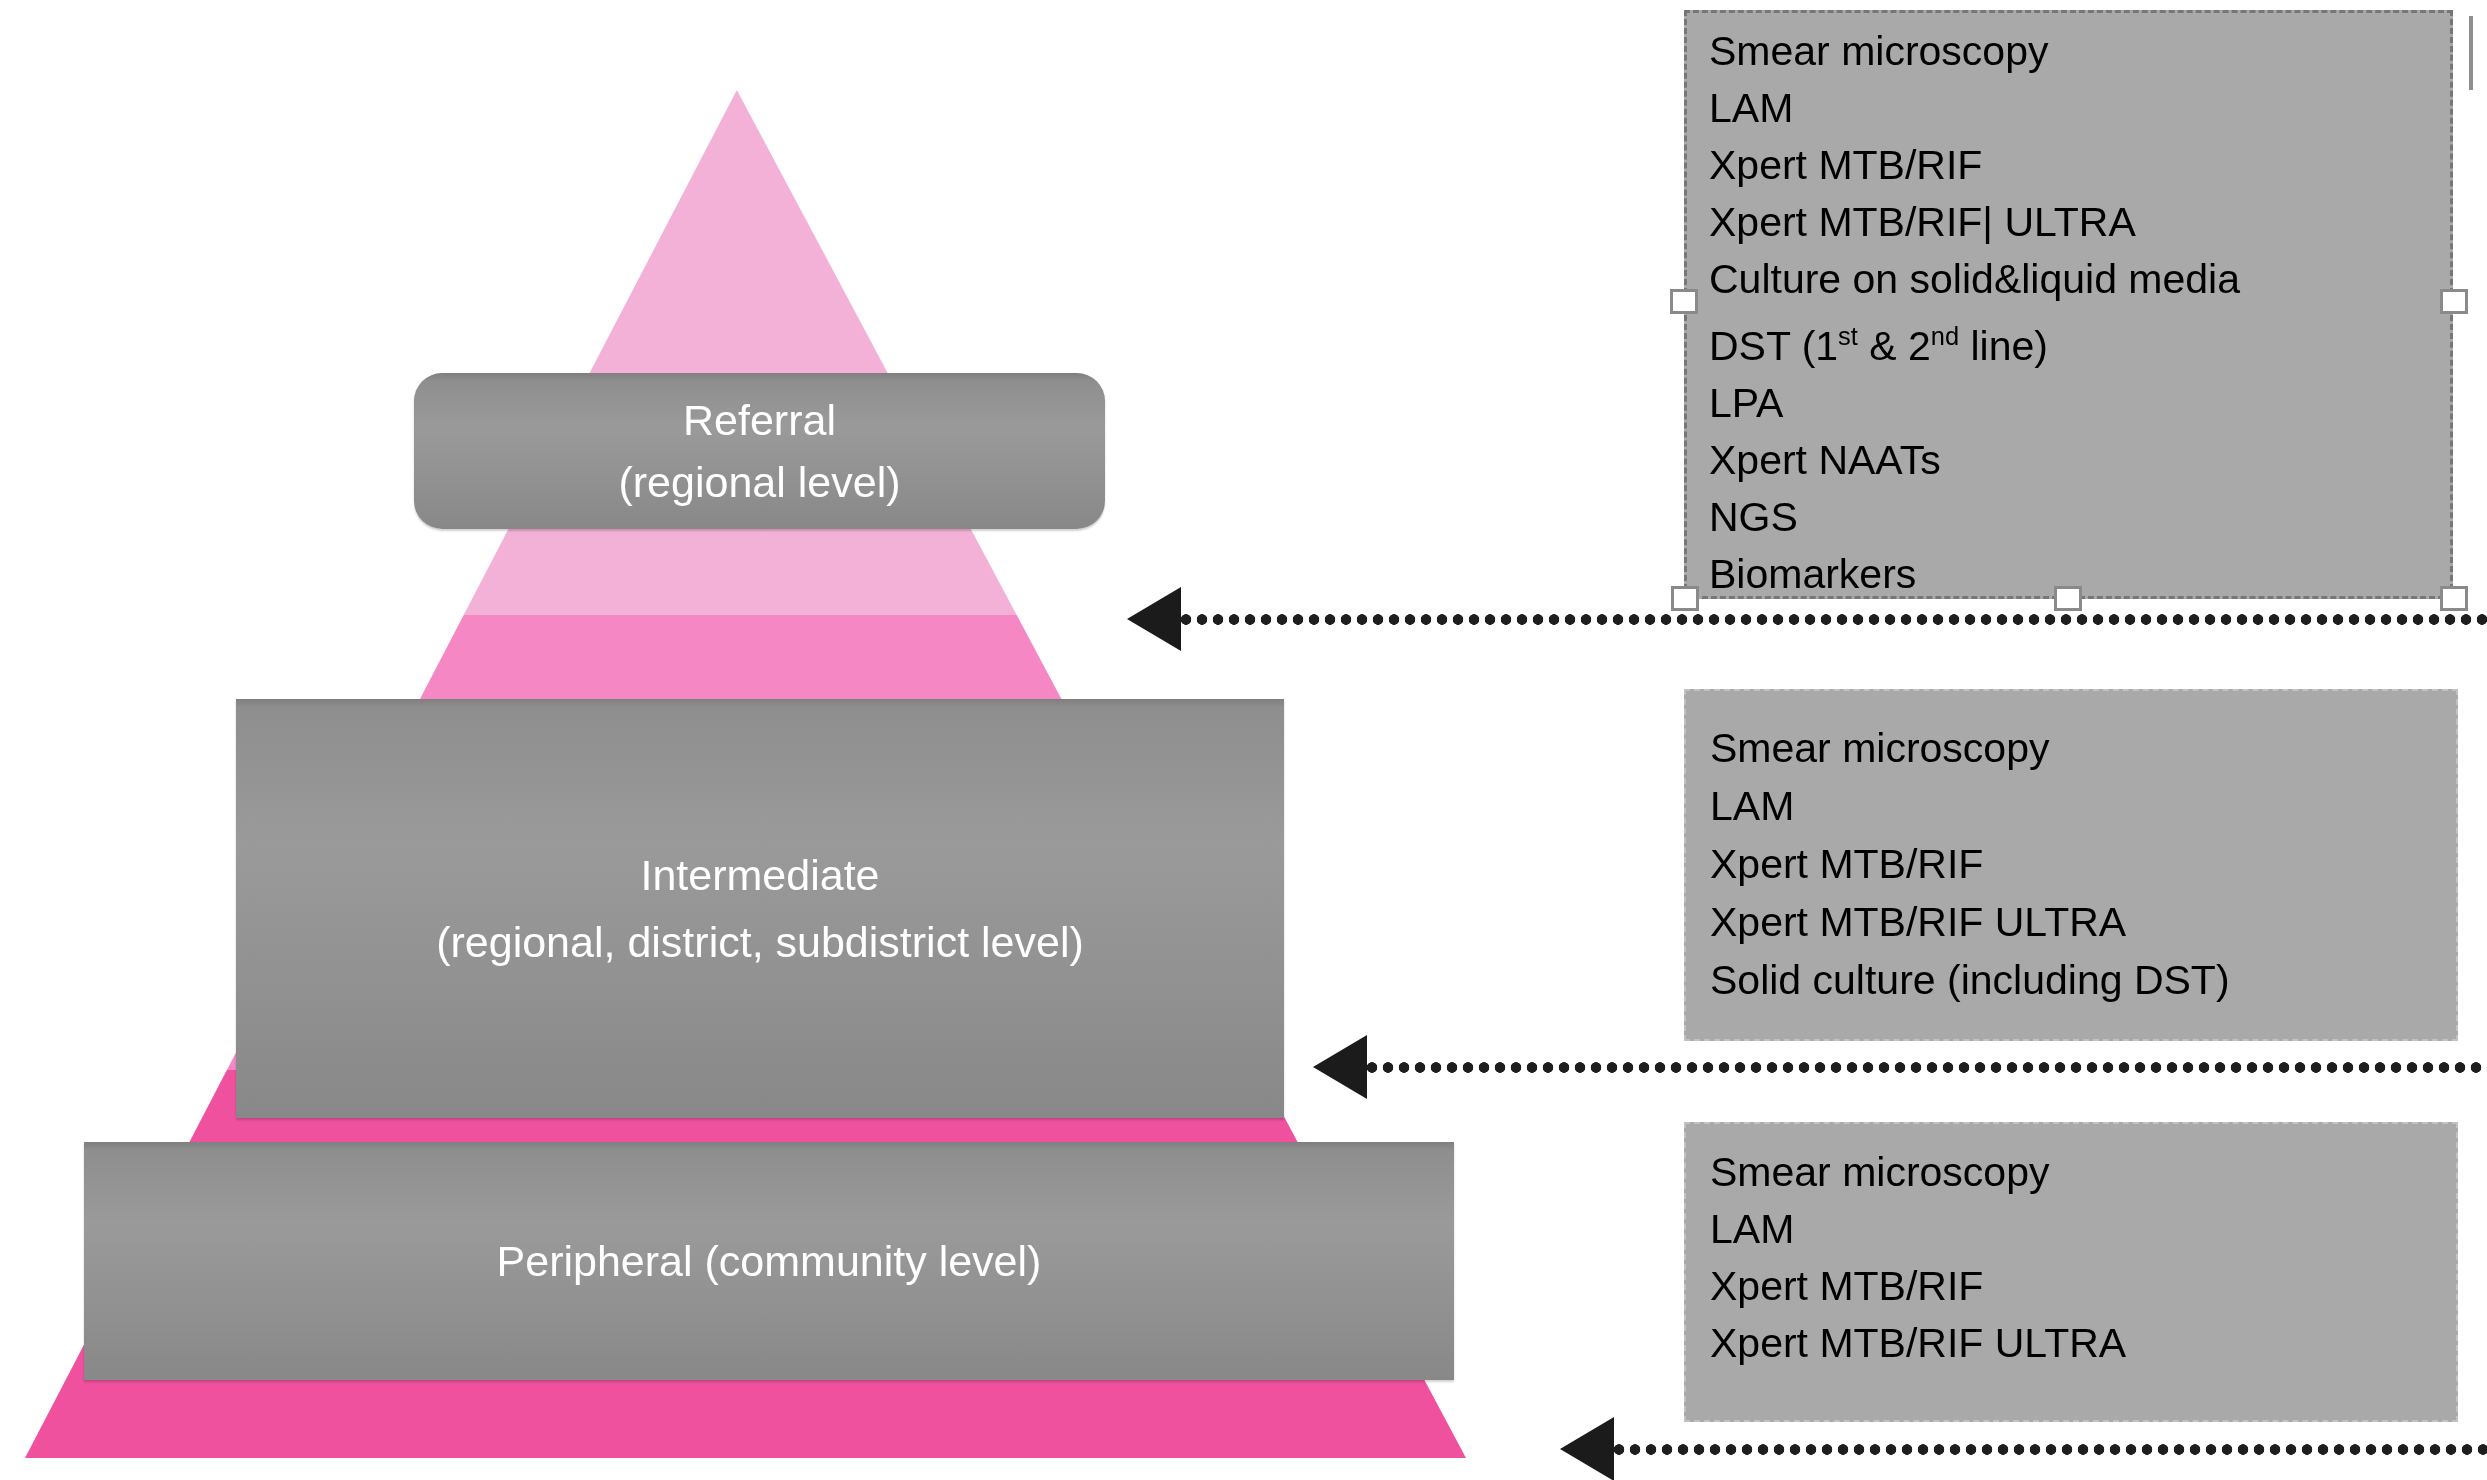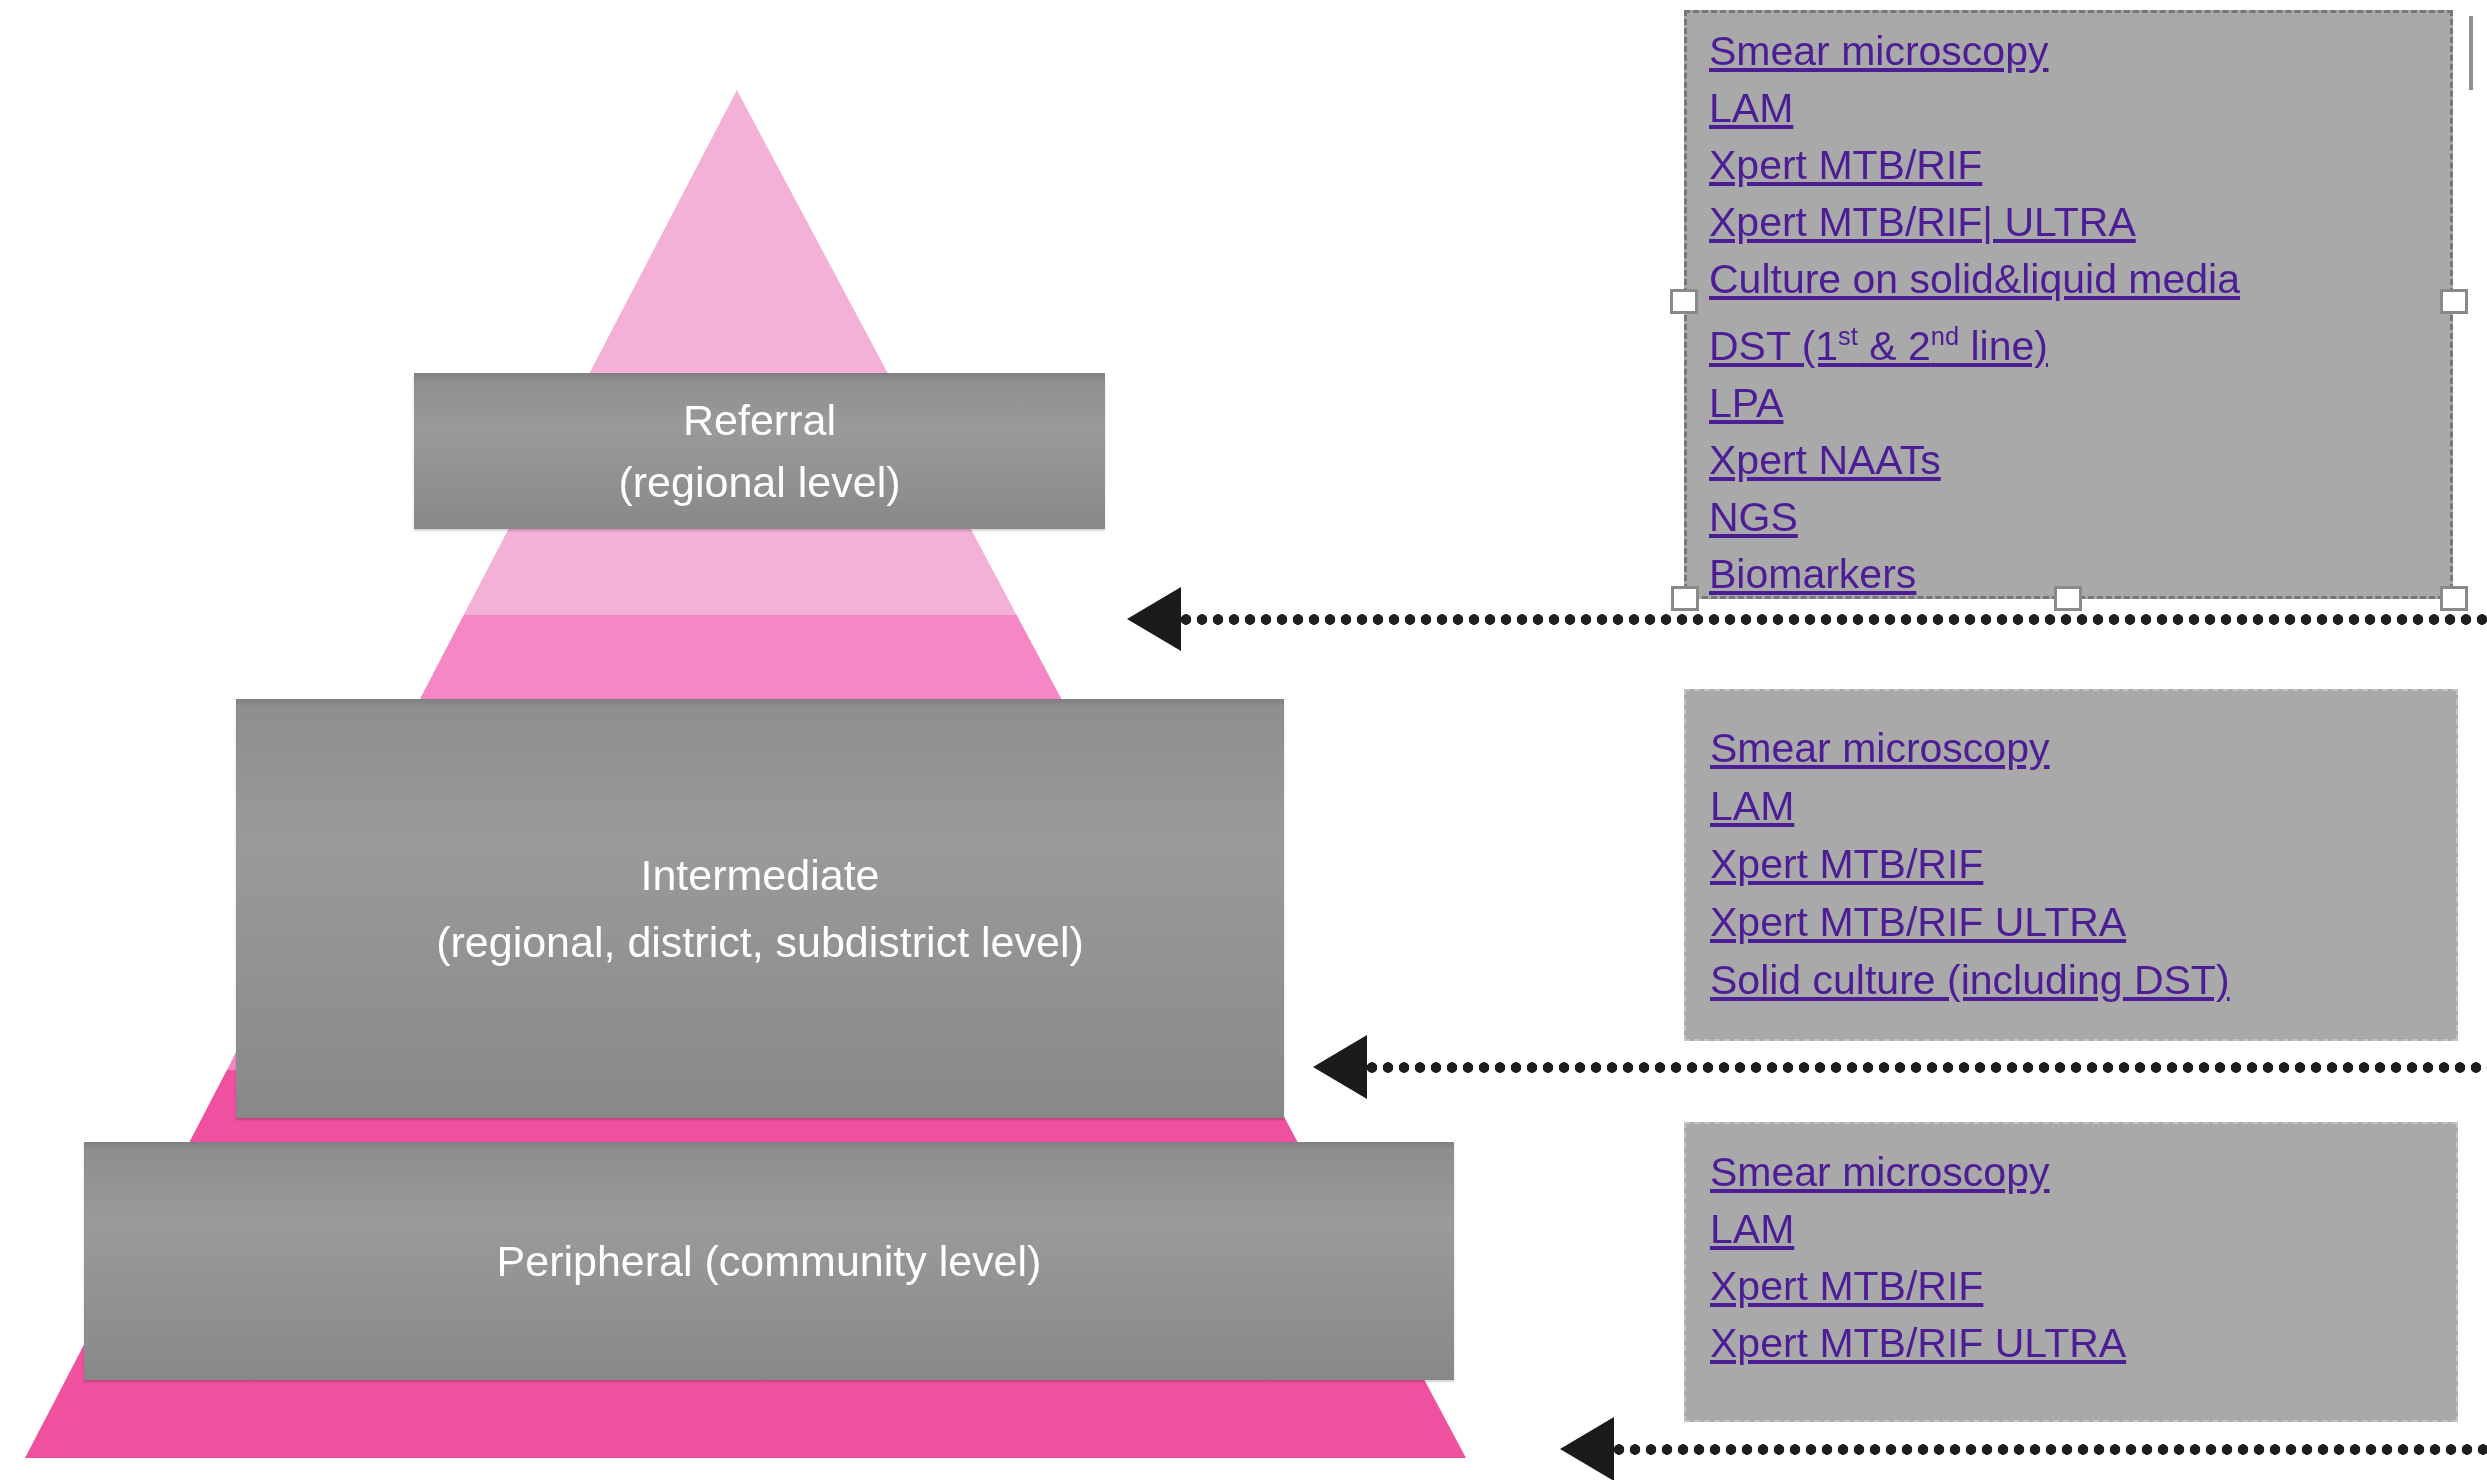--- a/index.html
+++ b/index.html
@@ -25,32 +25,31 @@
   .plate{
     position:absolute;
     background:linear-gradient(180deg,#7f7f7f 0px,#8e8e8e 8px,#9a9a9a 34%,#909090 72%,#888888 100%);
     color:#ffffff;
     display:flex;flex-direction:column;justify-content:center;align-items:center;
     text-align:center;
     font-size:43px;line-height:62px;
     box-shadow:0 2px 2px rgba(0,0,0,0.18);
   }
   .plate .sub:empty{display:none;}
-  #plate-referral{left:414px;top:373px;width:691px;height:156px;}
+  #plate-referral{left:414px;top:373px;width:691px;height:156px;border-radius:28px;}
   #plate-intermediate{left:236px;top:699px;width:1048px;height:419px;line-height:67px;}
   #plate-peripheral{left:60px;top:1142px;width:1370px;height:238px;margin-left:24px;}
 
   
   .panel{
     position:absolute;
     background:#a9a9a9;
-    color:#4c1d95;
+    color:#000000;
     font-size:41px;
     box-sizing:border-box;
-    text-decoration:underline;
   }
   #panel-referral{
     left:1684px;top:10px;width:769px;height:589px;
     border:3px dashed #777777;
     padding:10px 0 0 22px;
   }
   #panel-referral .panel-line{line-height:57px;}
   #panel-intermediate{
     left:1684px;top:689px;width:774px;height:352px;
     border:2px dashed #c2c2c2;

